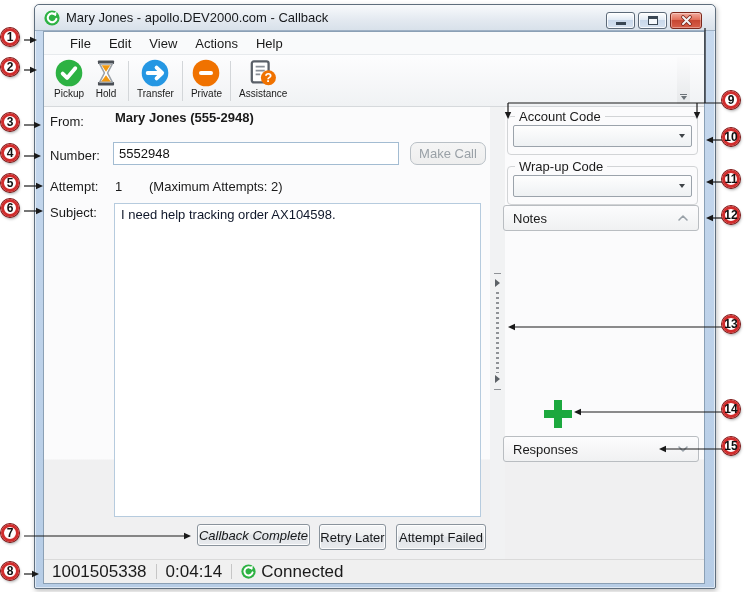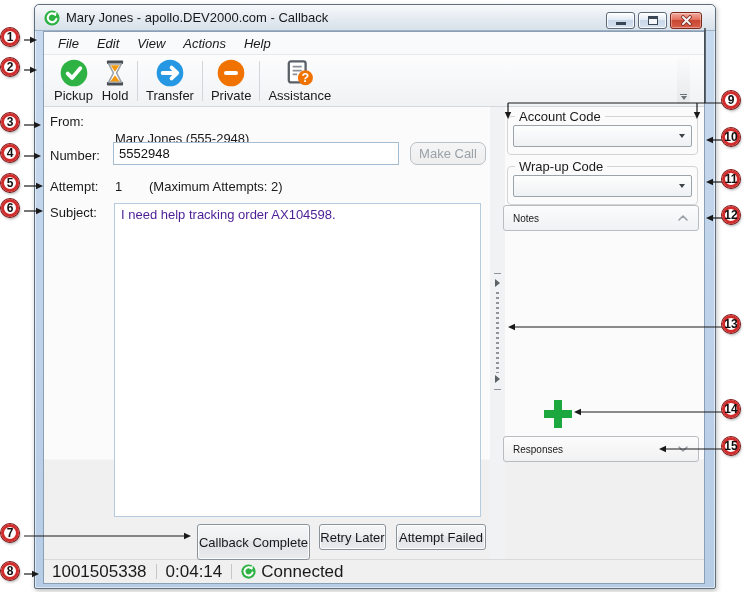--- a/index.html
+++ b/index.html
@@ -49,34 +49,34 @@
   .frame-body { position: absolute; left: 0; right: 0; top: 26px; bottom: 0; padding: 0 10px 4px 8px; }
   .client {
     width: 100%; height: 100%;
     border: 1px solid #8ba0b5;
     background: #fbfbfc;
     display: flex; flex-direction: column;
     position: relative;
   }
 
   
-  .menubar { height: 22px; display: flex; align-items: center; padding-left: 5px; background: #f9fafb; font-style: italic; }
+  .menubar { height: 22px; display: flex; align-items: center; padding-left: 17px; background: #f9fafb; }
   .menu-item { padding: 3px 9px; font-size: 13px; cursor: default; }
 
   
   .toolbar {
     position: relative; height: 53px; flex: 0 0 auto;
     display: flex; align-items: stretch; padding: 2px 14px 1px 6px;
     background: linear-gradient(#fdfdfe, #f0f2f4);
     border-top: 1px solid #e7eaed;
     border-bottom: 1px solid #d6d9dc;
   }
   .tool { display: flex; flex-direction: column; align-items: center; justify-content: flex-start; padding: 2px 4px 1px; gap: 1px; }
   .tool .t-icon { width: 28px; height: 28px; }
-  .tool .t-label { font-size: 13px; }
+  .tool .t-label { font-size: 10px; }
   .tool-sep { width: 1px; background: #d3d6d9; margin: 4px 4px; }
   .overflow-strip {
     position: absolute; right: 14px; top: 2px; bottom: 2px; width: 13px;
     background: linear-gradient(#fbfbfc, #e6e8ea);
     display: flex; align-items: flex-end; justify-content: center;
   }
   .overflow-glyph { margin-bottom: 4px; display: flex; flex-direction: column; align-items: center; gap: 1px; }
   .overflow-glyph .bar { width: 7px; height: 1px; background: #6b7278; }
   .overflow-glyph .tri { width: 0; height: 0; border-left: 3.5px solid transparent; border-right: 3.5px solid transparent; border-top: 4px solid #6b7278; }
 
@@ -88,21 +88,21 @@
   .abs { position: absolute; }
   .field-label { font-size: 13px; }
   .field-value { font-size: 13px; }
 
   .text-input {
     border: 1px solid #a3bcd2; background: #fff; font: 13px "Liberation Sans","DejaVu Sans",sans-serif;
     padding: 2px 5px; color: #111; outline: none;
   }
   .subject-area {
     border: 1px solid #b6cbde; background: #fff; font: 13px "Liberation Sans","DejaVu Sans",sans-serif;
-    padding: 3px 6px; color: #4c1d95; resize: none; outline: none;
+    padding: 3px 6px; color: #0f172a; resize: none; outline: none;
   }
 
   .btn {
     border: 1px solid #8a939c; border-radius: 3px;
     background: linear-gradient(#f5f6f7, #edeff1 45%, #e0e3e7 50%, #e9ebee);
     box-shadow: inset 0 0 0 1px rgba(255,255,255,.85);
     font: 13px "Liberation Sans","DejaVu Sans",sans-serif; color: #16181a;
     display: inline-flex; align-items: center; justify-content: center;
   }
   .btn.disabled {
@@ -130,21 +130,21 @@
     background: linear-gradient(#fefefe, #eef1f3);
   }
   .combo-arrow-zone { position: absolute; right: 1px; top: 1px; bottom: 1px; width: 17px; display: flex; align-items: center; justify-content: center; }
   .combo-arrow { width: 0; height: 0; border-left: 3.5px solid transparent; border-right: 3.5px solid transparent; border-top: 4.5px solid #3e4347; }
 
   .expander {
     position: absolute; height: 26px;
     border: 1px solid #b9bdc1; border-radius: 3px;
     background: linear-gradient(#fcfcfd, #f0f1f2);
     display: flex; align-items: center; justify-content: space-between;
-    padding: 0 9px; font-size: 10px;
+    padding: 0 9px; font-size: 13px;
   }
   .chev { width: 12px; height: 8px; }
 
   .plus-btn { width: 28px; height: 28px; position: absolute; }
   .plus-btn .pv { position: absolute; left: 10px; top: 0; width: 8px; height: 28px; background: #1ca83e; }
   .plus-btn .ph { position: absolute; left: 0; top: 10px; width: 28px; height: 8px; background: #1ca83e; }
 
   
   .statusbar {
     height: 24px; flex: 0 0 auto;
@@ -253,34 +253,34 @@
           <div class="overflow-glyph">
             <div class="bar"></div>
               <div class="tri"></div>
           </div>
         </div>
       </div>
 
       <div class="main">
 
         <span class="abs field-label" style="left:6px; top:7px;">From:</span>
-        <span class="abs field-value" style="left:71px; top:24px;">Mary Jones (555-2948)</span>
+        <span class="abs field-value" style="left:71px; top:3px;font-weight:bold;">Mary Jones (555-2948)</span>
 
         <span class="abs field-label" style="left:6px; top:41px;">Number:</span>
         <input class="abs text-input" style="left: 69px; top: 35px; width: 286px; height: 23px;" value="5552948">
         <button class="abs btn disabled" style="left:366px; top:35px; width:76px; height:23px;">Make Call</button>
 
         <span class="abs field-label" style="left:6px; top:72px;">Attempt:</span>
         <span class="abs field-value" style="left:71px; top:72px;">1</span>
         <span class="abs field-value" style="left:97px; top:72px;margin-left:8px;">(Maximum Attempts: 2)</span>
 
         <span class="abs field-label" style="left:6px; top:98px;">Subject:</span>
         <textarea class="abs subject-area" style="left: 70px; top: 96px; width: 367px; height: 314px;">I need help tracking order AX104598.</textarea>
 
-        <button class="abs btn" style="left:153px; top:417px; width:113px; height:36px;">Callback Complete</button>
+        <button class="abs btn" style="left:153px; top:417px; width:113px; height:22px;font-style:italic;">Callback Complete</button>
         <button class="abs btn" style="left:275px; top:417px; width:67px; height:26px;">Retry Later</button>
         <button class="abs btn" style="left:352px; top:417px; width:90px; height:26px;">Attempt Failed</button>
 
         <div class="abs splitter">
           <div class="sp-tick" style="top:166px;"></div>
           <div class="sp-tri" style="top:172px;"></div>
           <div class="sp-dots" style="top:185px; height:81px;"></div>
           <div class="sp-tri" style="top:268px;"></div>
           <div class="sp-tick" style="top:282px;"></div>
         </div>

